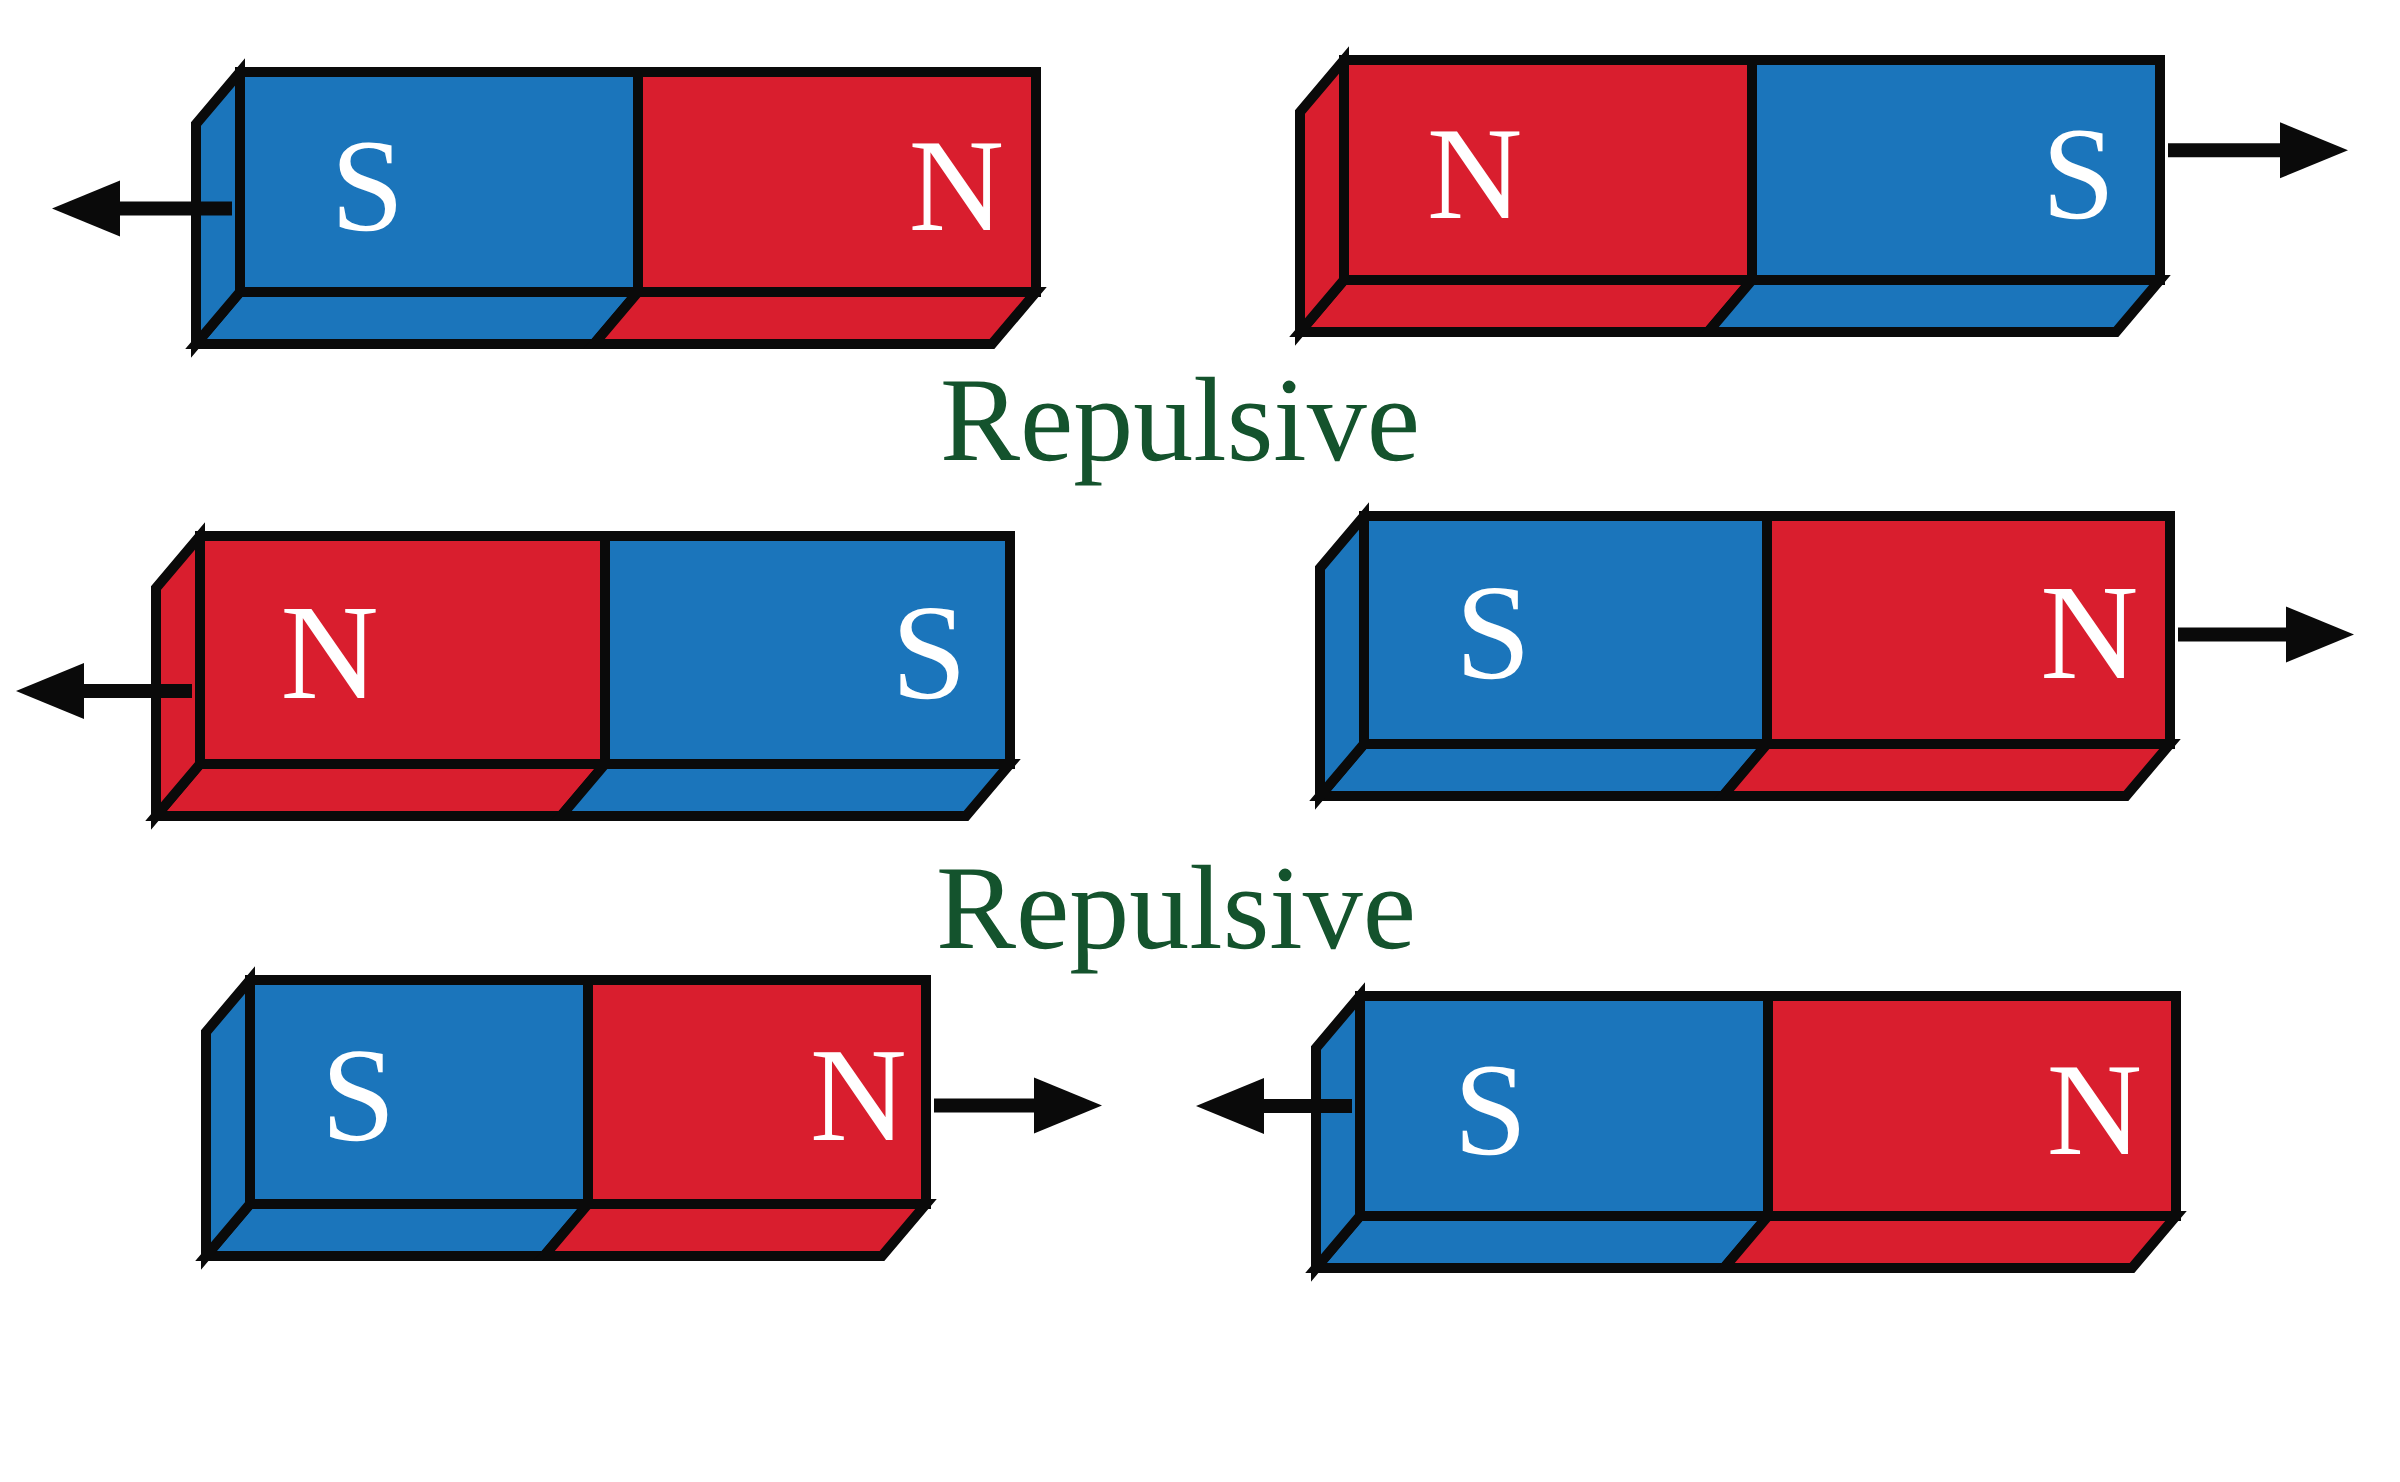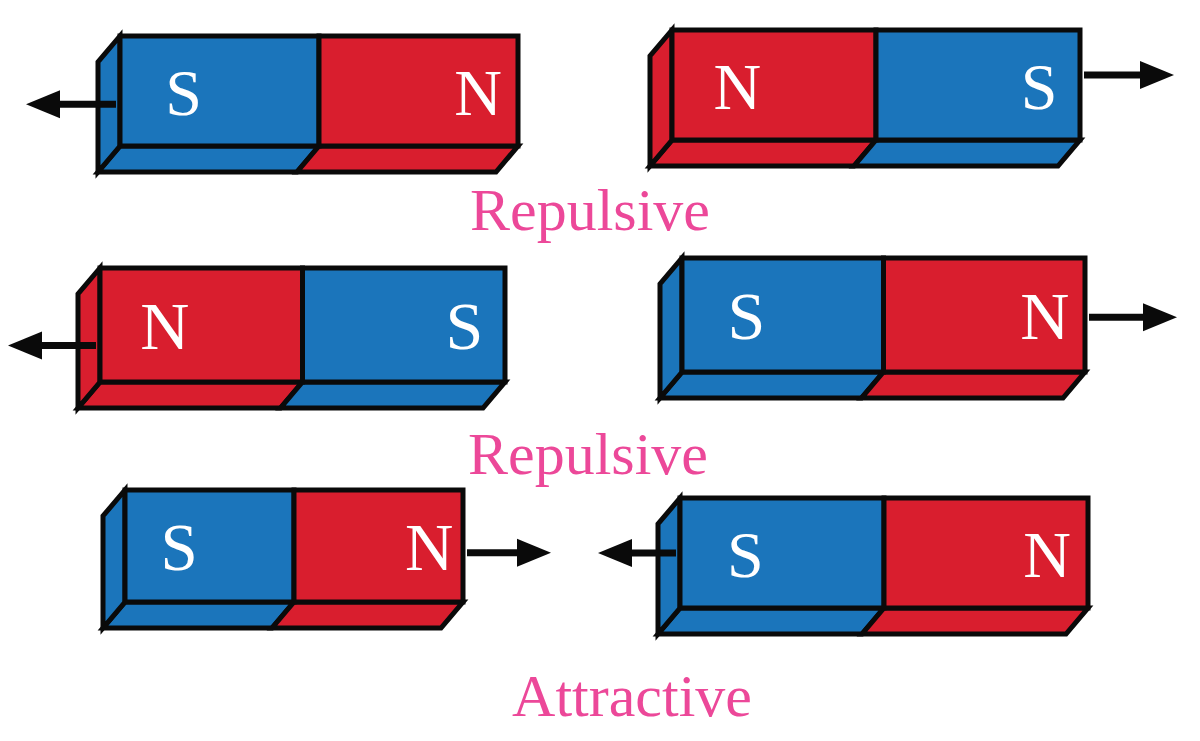--- a/index.html
+++ b/index.html
@@ -18,21 +18,21 @@
   #diagram-svg {
     position: absolute;
     left: 0;
     top: 0;
   }
   .row-label {
     position: absolute;
     transform: translateX(-50%);
     font-size: 60px;
     line-height: 1;
-    color: #ec4899;
+    color: #14532d;
     font-family: "Liberation Serif", serif;
     white-space: nowrap;
   }
   #label-0 { left: 590px; top: 180px; }
   #label-1 { left: 588px; top: 424px; }
   #label-2 { left: 632px; top: 666px; }
 </style>
 </head>
 <body>
 
@@ -112,14 +112,13 @@
         <text x="745.28" y="577" fill="#ffffff" font-size="66" text-anchor="middle" font-family="&quot;Liberation Serif&quot;, serif">S</text>
         <text x="1047.2" y="577" fill="#ffffff" font-size="66" text-anchor="middle" font-family="&quot;Liberation Serif&quot;, serif">N</text>
         <g>
           <line x1="676" y1="553" x2="624" y2="553" stroke="#0a0a0a" stroke-width="7"></line>
           <polygon points="598,553 632,539 632,567" fill="#0a0a0a"></polygon>
         </g>
       </g>
     </svg>
   <div class="row-label" id="label-0">Repulsive</div>
   <div class="row-label" id="label-1">Repulsive</div>
-  <div class="row-label" id="label-2">Attractive</div>
 </div>
 
 </body></html>

